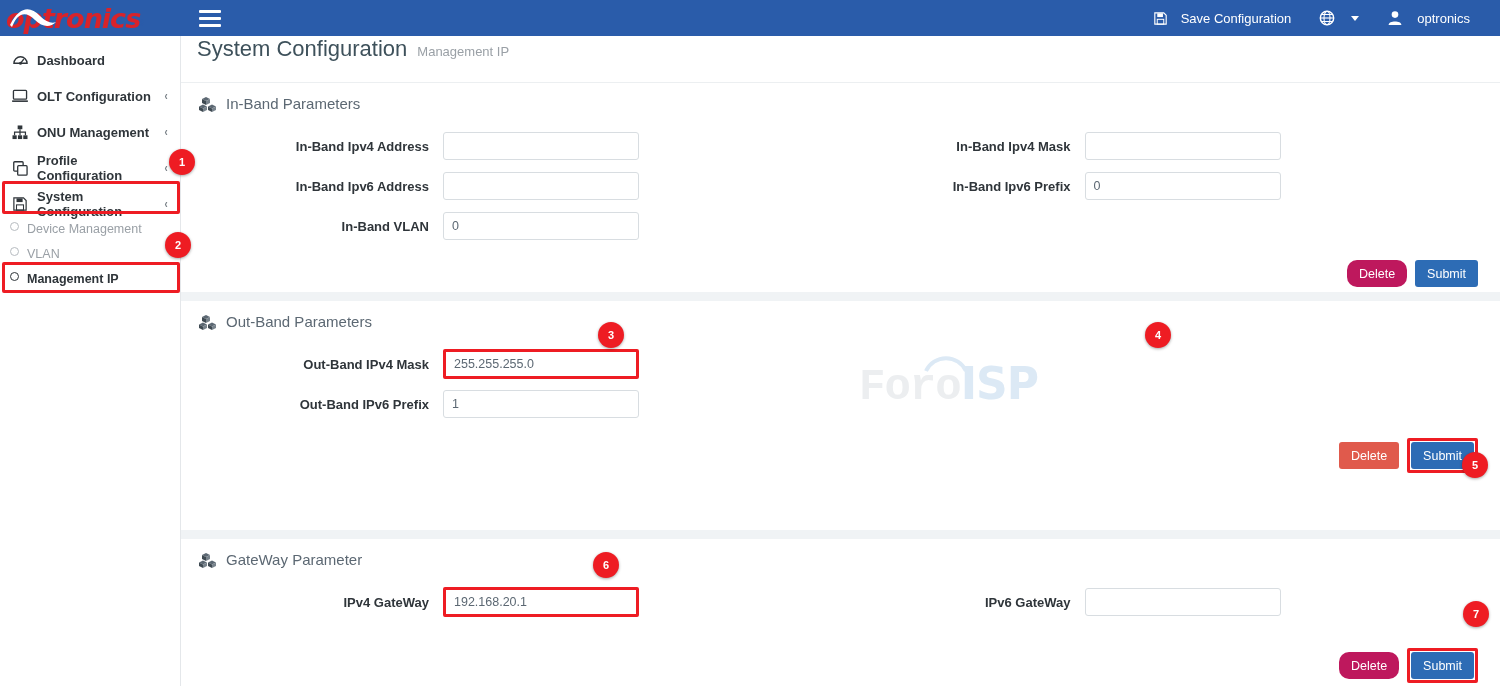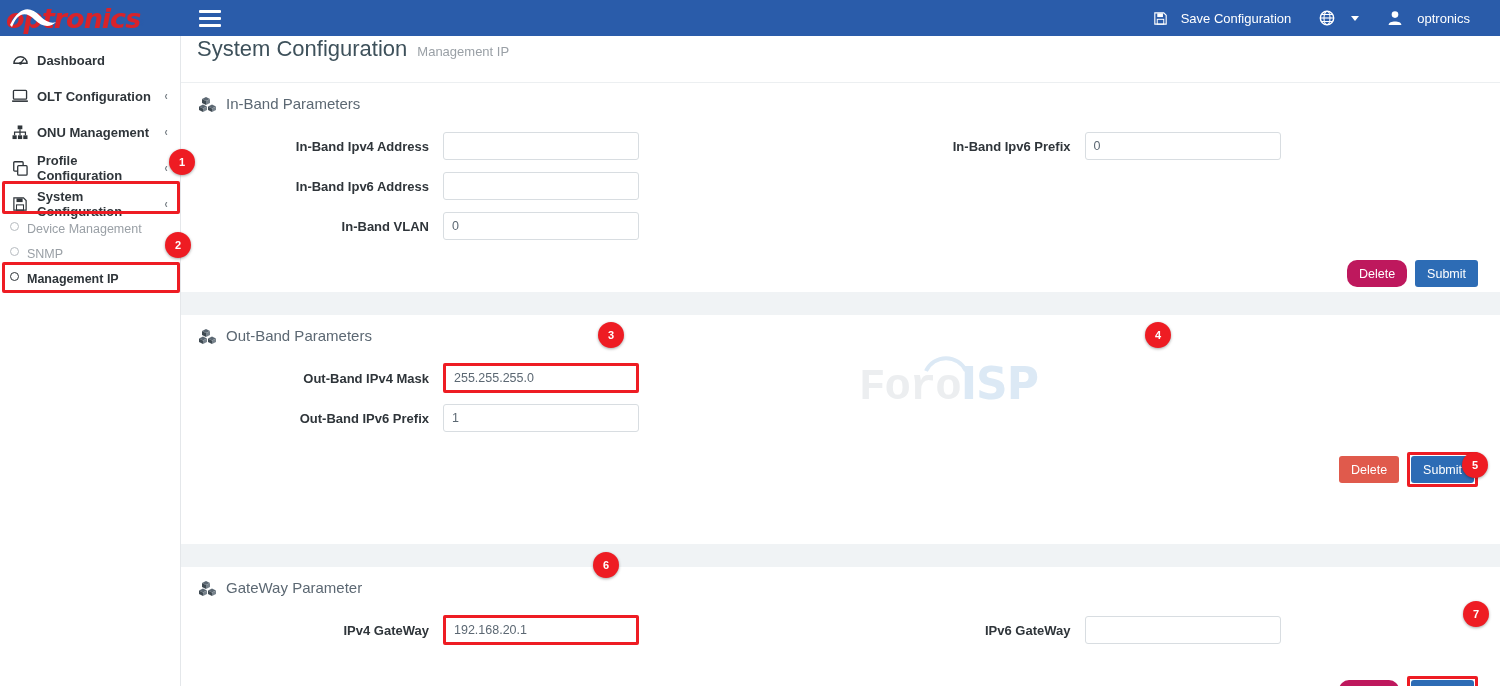--- a/index.html
+++ b/index.html
@@ -94,21 +94,21 @@
   }
   .page-head {
     background: #ffffff; height: 47px; display: flex;
     align-items: baseline; padding: 0 16px;
     border-bottom: 1px solid #eceff1;
   }
   .page-title { font-size: 22px; color: #3e515b; font-weight: normal; }
   .page-sub { font-size: 13px; color: #9aa0a6; margin-left: 10px; }
 
   .card {
-    background: #ffffff; margin: 0 0 23px 0;
+    background: #ffffff; margin: 0 0 9px 0;
     position: relative; padding: 12px 18px 14px 18px;
   }
   .card-title {
     display: flex; align-items: center; gap: 9px;
     font-size: 15px; color: #5c6873; margin-bottom: 14px;
   }
   .cubes-icon { flex: 0 0 18px; }
 
   .grid2 { display: flex; }
   .col { width: 50%; }
@@ -274,21 +274,21 @@
     <span class="nav-label">System Configuration</span>
     <span class="nav-chevron">‹</span>
   </div>
 
   <div class="nav-sub">
     <span class="sub-circle"></span>
     <span>Device Management</span>
   </div>
   <div class="nav-sub">
     <span class="sub-circle"></span>
-    <span>SNMP</span>
+    <span>VLAN</span>
   </div>
   <div class="nav-sub active">
     <span class="sub-circle"></span>
     <span>Management IP</span>
   </div>
 </div>
 
 <div class="main">
 
   <div class="page-head">
@@ -328,20 +328,24 @@
           <div class="flabel">In-Band Ipv6 Address</div>
           <input class="finput" value="" style="">
         </div>
         <div class="frow">
           <div class="flabel">In-Band VLAN</div>
           <input class="finput" value="0" style="">
         </div>
       </div>
       <div class="col">
         <div class="frow">
+          <div class="flabel">In-Band Ipv4 Mask</div>
+          <input class="finput" value="" style="">
+        </div>
+        <div class="frow">
           <div class="flabel">In-Band Ipv6 Prefix</div>
           <input class="finput" value="0" style="">
         </div>
       </div>
     </div>
     <div class="btn-row" style="margin-top:14px;">
       <button class="btn btn-delete">Delete</button>
       <button class="btn btn-submit">Submit</button>
     </div>
   </div>

